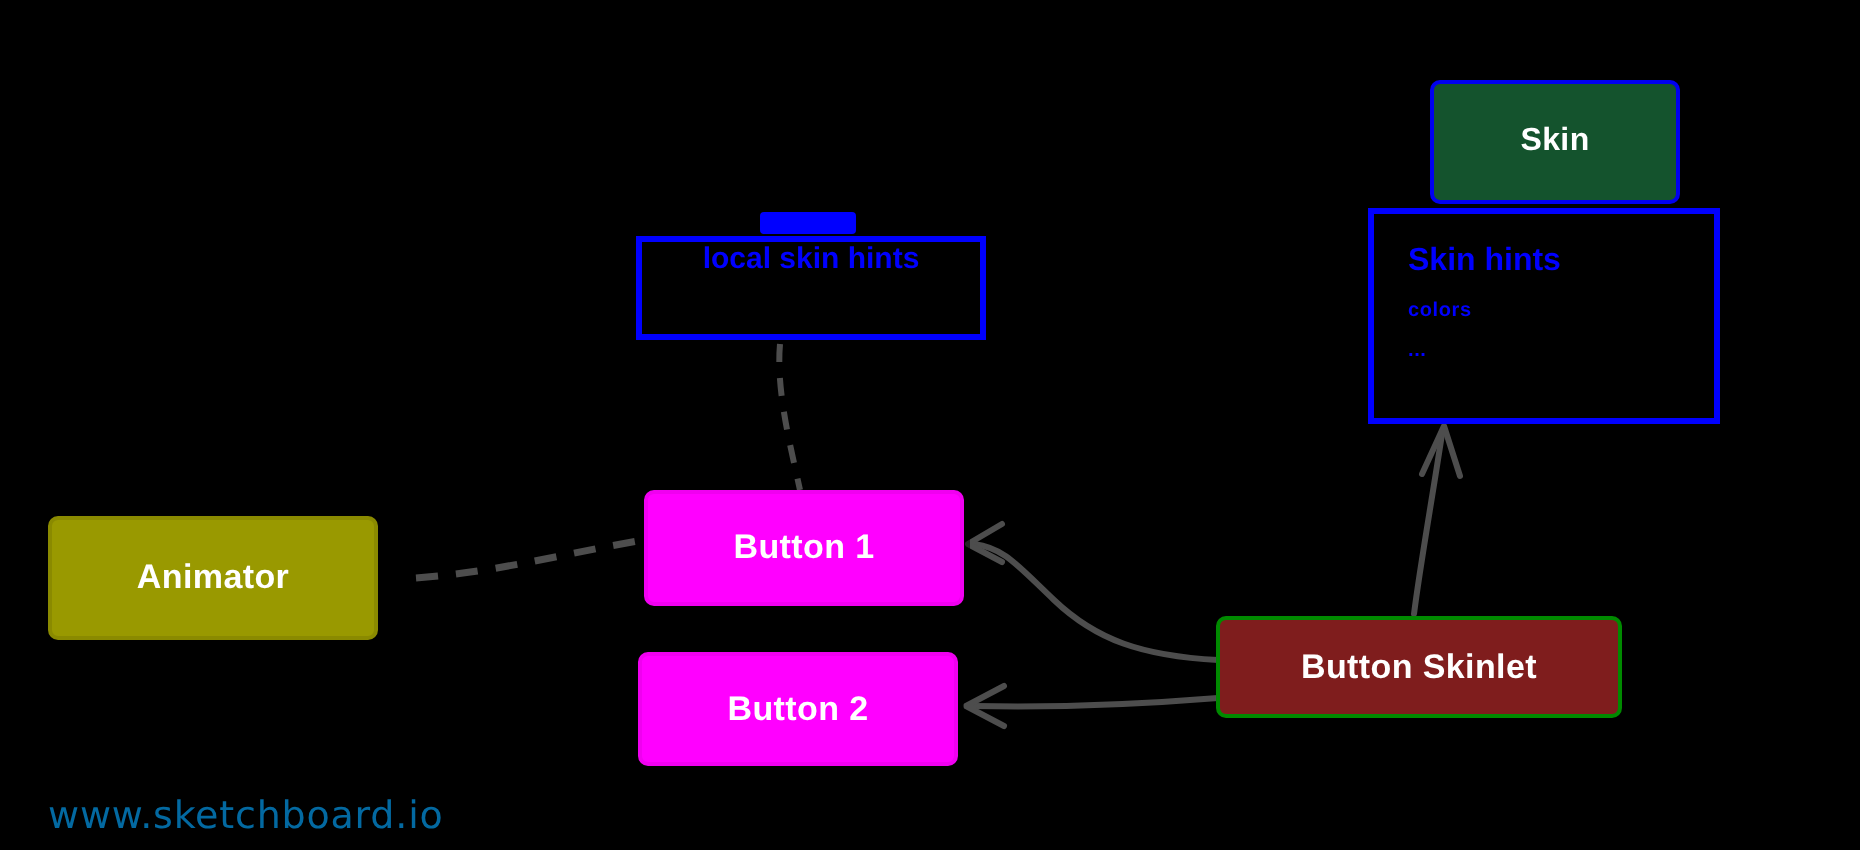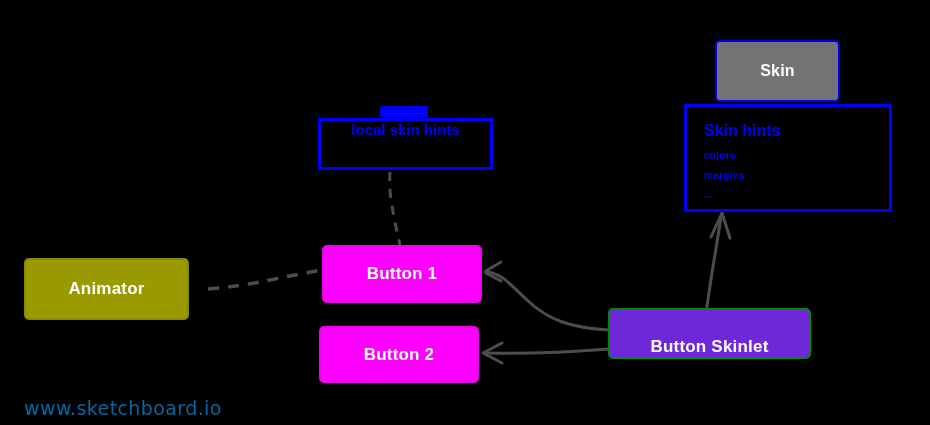--- a/index.html
+++ b/index.html
@@ -50,27 +50,26 @@
     background: #ff00ff;
     border: 2px solid #f000f0;
   }
   .node-button2 {
     left: 319px; top: 326px; width: 160px; height: 57px;
     background: #ff00ff;
     border: 2px solid #f000f0;
   }
   .node-skinlet {
     left: 608px; top: 308px; width: 203px; height: 51px;
-    background: #6d28d9;
+    background: #7f1d1d;
     border: 2px solid #008a00;
-    align-items: flex-end;
   }
   .node-skin {
     left: 715px; top: 40px; width: 125px; height: 62px;
-    background: #737373;
+    background: #14532d;
     border: 2px solid #0000f0;
     font-size: 16px;
   }
   
   .outlined {
     border: 3px solid #0000ff;
     background: transparent;
     color: #0000ff;
   }
   .node-localhints {
@@ -84,21 +83,21 @@
   .tab {
     position: absolute;
     left: 380px;
     top: 106px;
     width: 48px;
     height: 11px;
     background: #0000ff;
     border-radius: 2px;
   }
   .node-skinhints {
-    left: 684px; top: 104px; width: 208px; height: 108px;
+    left: 684px; top: 104px; width: 176px; height: 108px;
     display: block;
     padding: 14px 0 0 17px;
     text-align: left;
   }
   .sh-title {
     font-weight: bold;
     font-size: 16px;
     line-height: 1.25;
     margin: 0 0 5px 0;
   }
@@ -141,21 +140,20 @@
     <path d="M 711 237 L 722 213 L 730 238" fill="none" stroke="#4d4d4d" stroke-width="3" stroke-linecap="round" stroke-linejoin="round"></path>
   </svg>
 
   <div class="node solid node-skin">
     <span>Skin</span>
   </div>
 
   <div class="node outlined node-skinhints">
     <p class="sh-title">Skin hints</p>
     <p class="sh-item">colors</p>
-    <p class="sh-item">margins</p>
     <p class="sh-item">...</p>
   </div>
 
   <div class="tab"></div>
   <div class="node outlined node-localhints">
     <span>local skin hints</span>
   </div>
 
   <div class="node solid node-animator">
     <span>Animator</span>

